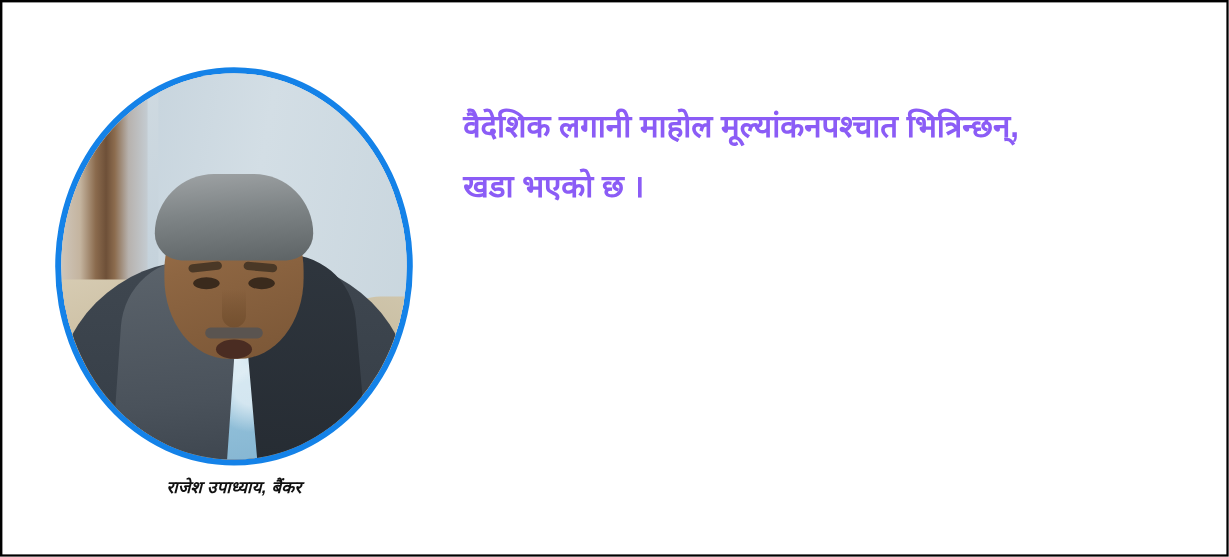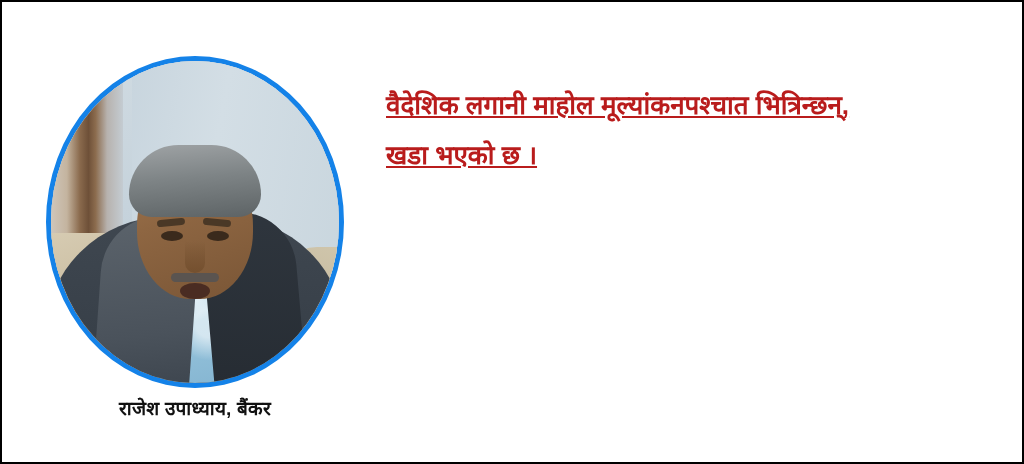--- a/index.html
+++ b/index.html
@@ -227,40 +227,40 @@
     border-radius: 50%;
   }
 
   #portrait-caption {
     position: absolute;
     left: 44px;
     top: 396px;
     width: 298px;
     text-align: center;
     color: #111111;
-    font-size: 19px;
+    font-size: 14px;
     font-weight: 700;
     letter-spacing: .2px;
     line-height: 1.2;
+    font-style: italic;
   }
 
   
   #quote-block {
     position: absolute;
     left: 384px;
     top: 78px;
     width: 624px;
   }
   .quote-line {
-    color: #b91c1c;
+    color: #8b5cf6;
     font-size: 26px;
     font-weight: 700;
     line-height: 50px;
     white-space: nowrap;
-    text-decoration: underline;
   }
 </style>
 </head>
 <body>
 
 <div id="card">
 
   <div id="portrait-block">
     <div id="portrait-ring">
       <div id="photo">

